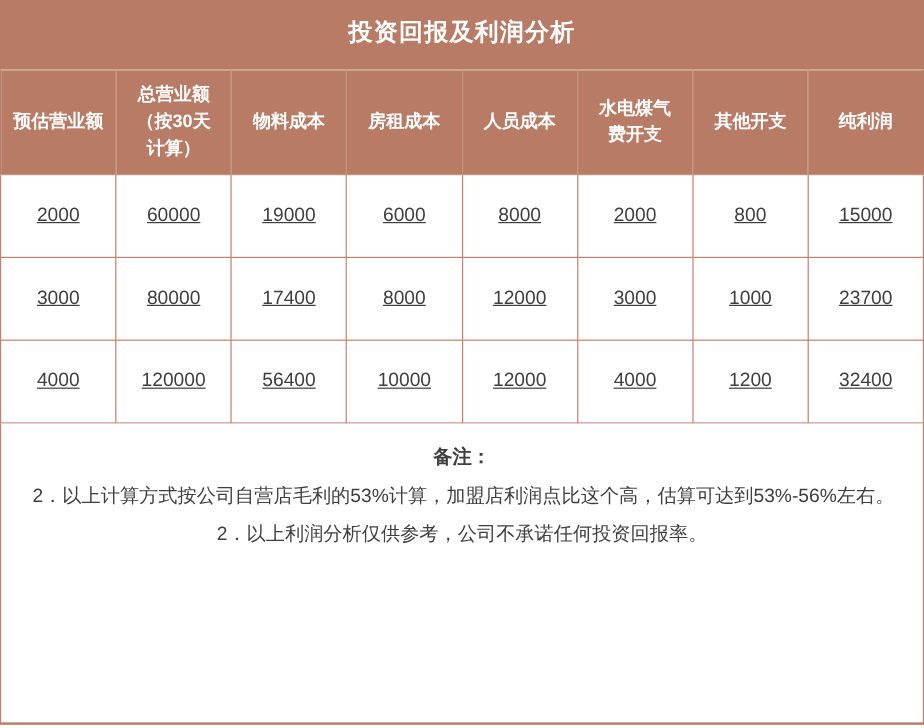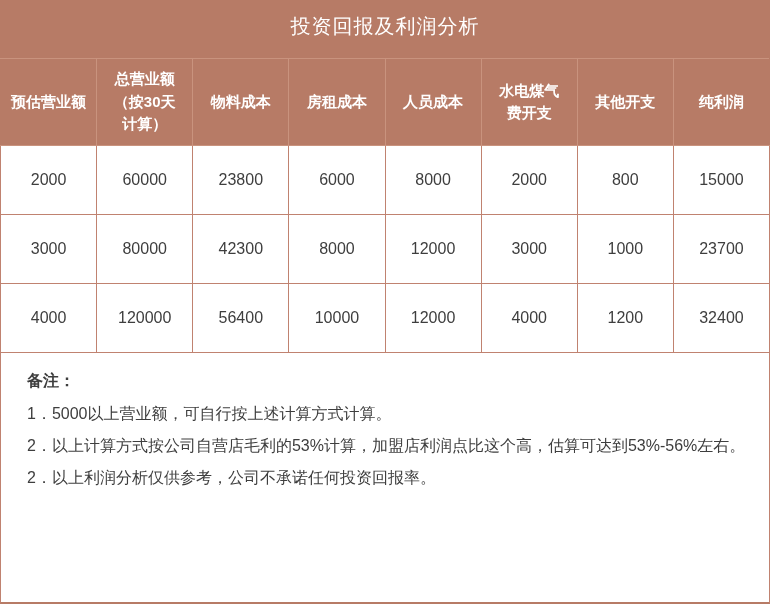--- a/index.html
+++ b/index.html
@@ -12,48 +12,50 @@
   }
   *{margin:0;padding:0;box-sizing:border-box;}
   html,body{background:#fff;}
   body{font-family:"Liberation Sans","DejaVu Sans",sans-serif;}
   .page{
     width:770px;height:607px;background:var(--page_bg);
     display:flex;flex-direction:column;overflow:hidden;
   }
   .title-bar{
     height:58px;flex:0 0 58px;background:var(--header_bg);
-    color:var(--title_text);font-size:20px;font-weight:normal;
+    color:var(--title_text);font-size:20px;font-weight:bold;
     display:flex;align-items:center;justify-content:center;
     letter-spacing:1px;padding-bottom:6px;
   }
   table.analysis{
     width:770px;border-collapse:collapse;table-layout:fixed;flex:0 0 auto;
   }
   table.analysis th{
     background:var(--header_bg);color:var(--title_text);
     font-size:15px;font-weight:bold;height:87px;
     text-align:center;vertical-align:middle;
     border:1px solid var(--divider);
     white-space:pre-line;line-height:1.5;padding:0 4px;
   }
   table.analysis th:first-child{border-left-color:var(--header_bg);margin-left:24px;}
   table.analysis th:last-child{border-right-color:var(--header_bg);}
   table.analysis td{
     background:#fff;color:var(--text);font-size:16px;
     height:69px;text-align:center;vertical-align:middle;
     border:1px solid var(--cell_border);
+    text-decoration:underline;
   }
   .notes{
     flex:1 1 auto;background:#fff;
     border-left:1px solid var(--cell_border);
     border-right:1px solid var(--cell_border);
     border-bottom:2px solid var(--header_bg);
     margin-bottom:3px;
     padding:18px 26px 0 26px;
+    text-align:center;
   }
   .notes-label{
     font-size:16px;font-weight:bold;color:var(--text);margin-bottom:12px;
   }
   .note-item{
     font-size:16px;color:var(--text);line-height:1.25;margin-bottom:12px;
     white-space:nowrap;
   }
 </style>
 </head>
@@ -76,31 +78,31 @@
         <th>水电煤气
 费开支</th>
         <th>其他开支</th>
         <th>纯利润</th>
       </tr>
     </thead>
     <tbody>
       <tr>
         <td>2000</td>
         <td>60000</td>
-        <td>23800</td>
+        <td>19000</td>
         <td>6000</td>
         <td>8000</td>
         <td>2000</td>
         <td>800</td>
         <td>15000</td>
       </tr>
       <tr>
         <td>3000</td>
         <td>80000</td>
-        <td>42300</td>
+        <td>17400</td>
         <td>8000</td>
         <td>12000</td>
         <td>3000</td>
         <td>1000</td>
         <td>23700</td>
       </tr>
       <tr>
         <td>4000</td>
         <td>120000</td>
         <td>56400</td>
@@ -108,18 +110,17 @@
         <td>12000</td>
         <td>4000</td>
         <td>1200</td>
         <td>32400</td>
       </tr>
     </tbody>
   </table>
 
   <div class="notes">
     <div class="notes-label">备注：</div>
-    <div class="note-item">1．5000以上营业额，可自行按上述计算方式计算。</div>
     <div class="note-item">2．以上计算方式按公司自营店毛利的53%计算，加盟店利润点比这个高，估算可达到53%-56%左右。</div>
     <div class="note-item">2．以上利润分析仅供参考，公司不承诺任何投资回报率。</div>
   </div>
 
 </div>
 
 </body></html>

